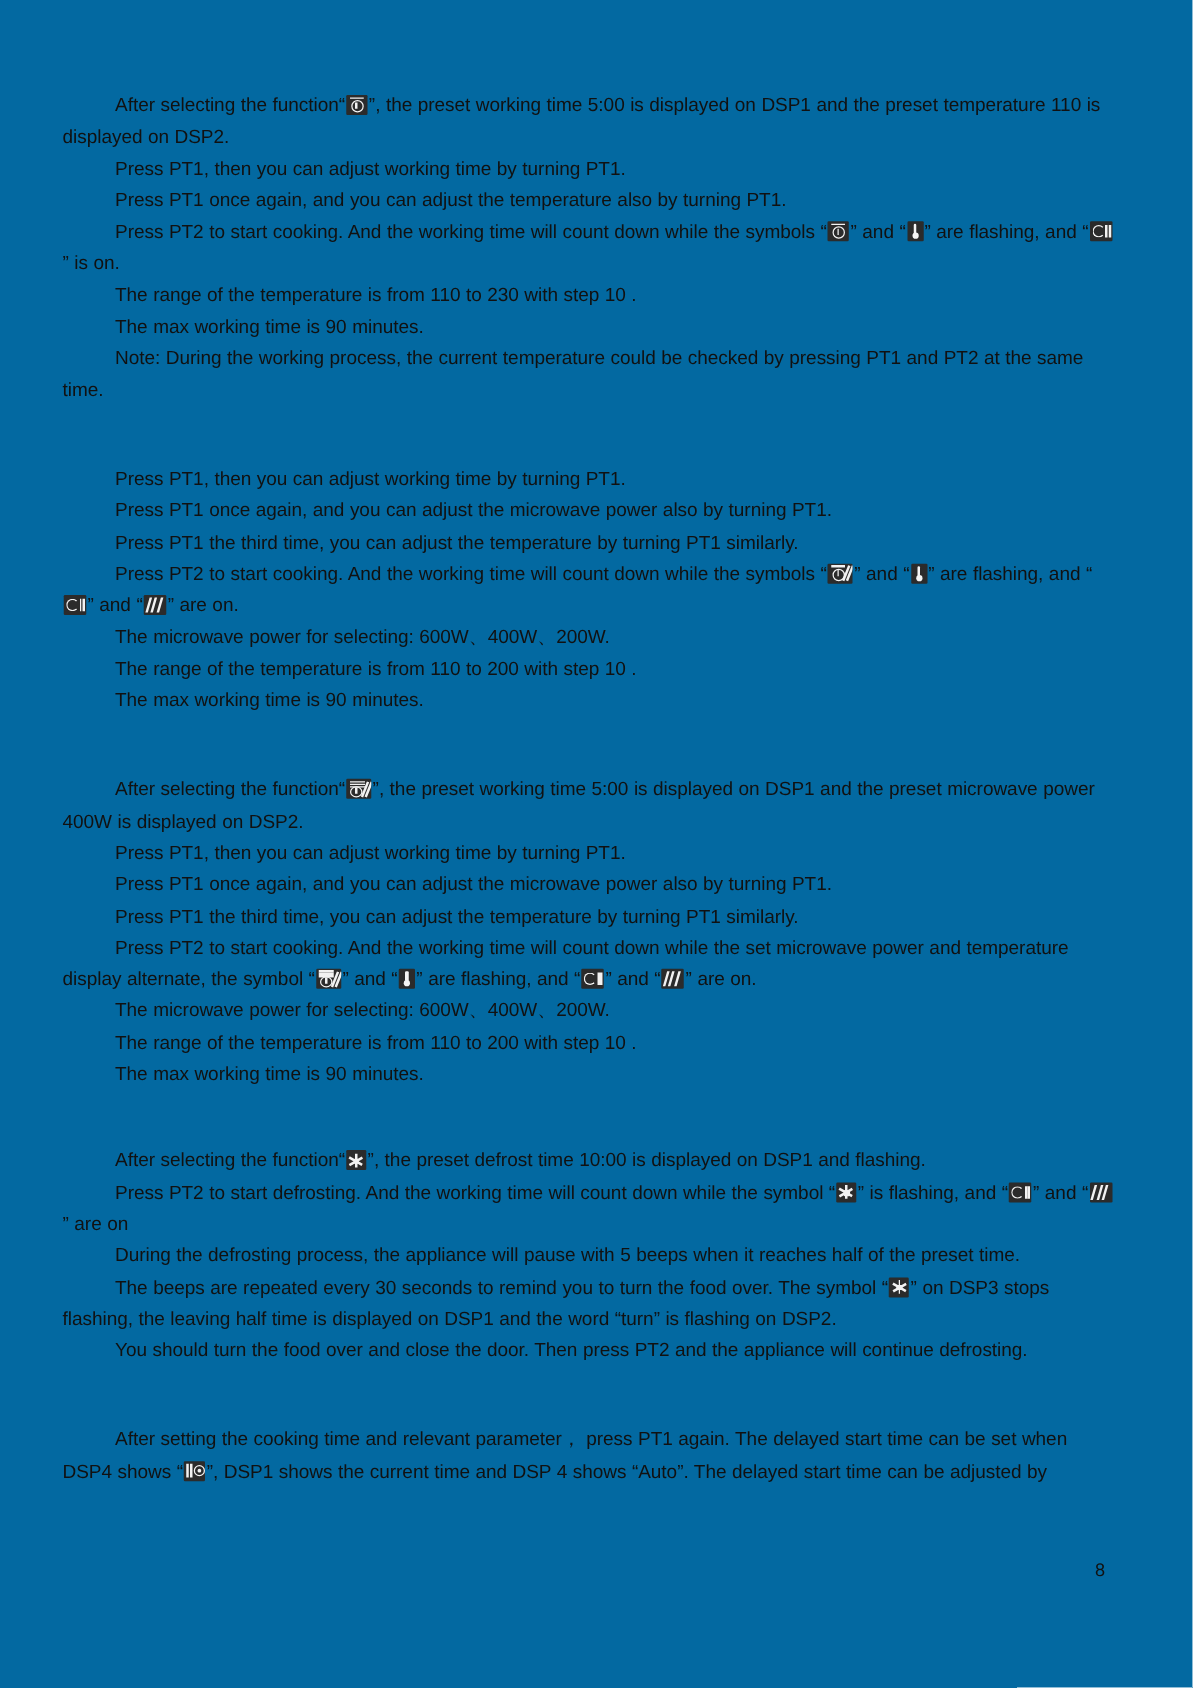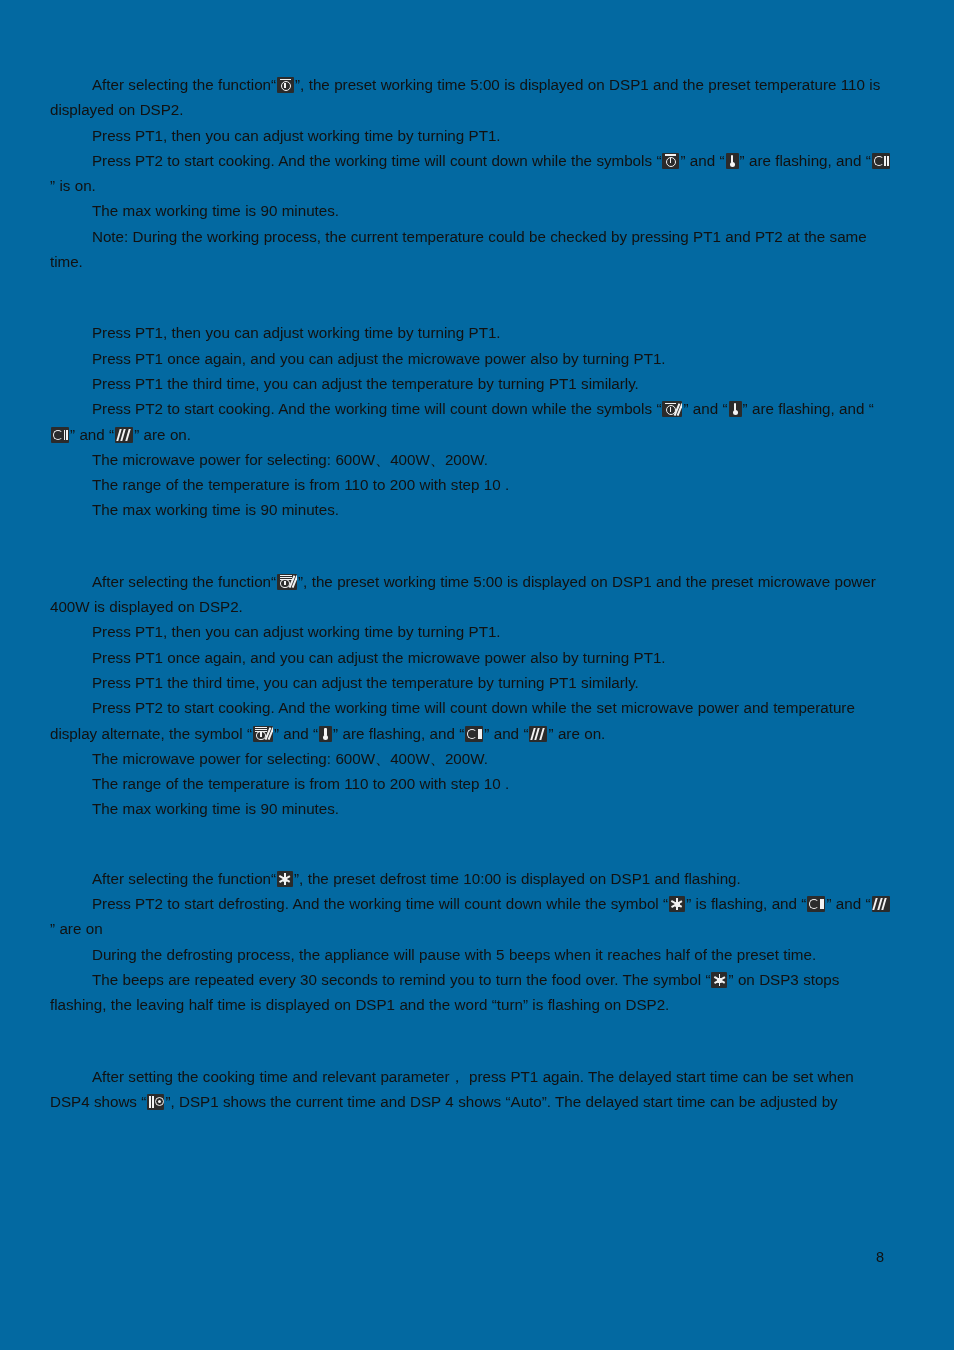--- a/index.html
+++ b/index.html
@@ -231,21 +231,23 @@
   }
 </style>
 </head>
 <body>
 
 <div class="page">
   <div class="content" id="content">
       <div class="block">
         <p class="para"><span>After selecting the function</span><span>“</span><span class="ic ic-sq ic-grill"><i class="bar"></i></span><span>”, the preset working time 5:00 is displayed on DSP1 and the preset temperature 110   is displayed on DSP2.</span></p>
         <p class="para"><span>Press PT1, then you can adjust working time by turning PT1.</span></p>
+        <p class="para"><span>Press PT1 once again, and you can adjust the temperature also by turning PT1.</span></p>
         <p class="para"><span>Press PT2 to start cooking. And the working time will count down while the symbols “</span><span class="ic ic-sq ic-grill"><i class="bar"></i></span><span>” and “</span><span class="ic ic-therm"></span><span>” are flashing, and “</span><span class="ic ic-fan"><i class="ring"></i><i class="b1"></i><i class="b2"></i></span><span>” is on.</span></p>
+        <p class="para"><span>The range of the temperature is from 110   to 230   with step 10  .</span></p>
         <p class="para"><span>The max working time is 90 minutes.</span></p>
         <p class="para"><span>Note: During the working process, the current temperature could be checked by pressing PT1 and PT2 at the same time.</span></p>
       </div>
       <div class="gap-section"></div>
       <div class="block">
         <p class="para"><span>Press PT1, then you can adjust working time by turning PT1.</span></p>
         <p class="para"><span>Press PT1 once again, and you can adjust the microwave power also by turning PT1.</span></p>
         <p class="para"><span>Press PT1 the third time, you can adjust the temperature by turning PT1 similarly.</span></p>
         <p class="para"><span>Press PT2 to start cooking. And the working time will count down while the symbols “</span><span class="ic ic-wide ic-grill"><i class="bar"></i><i class="slash1"></i><i class="slash2"></i></span><span>” and “</span><span class="ic ic-therm"></span><span>” are flashing, and “</span><span class="ic ic-fan"><i class="ring"></i><i class="b1"></i><i class="b2"></i></span><span>” and “</span><span class="ic ic-waves"><i class="w w1"></i><i class="w w2"></i><i class="w w3"></i></span><span>” are on.</span></p>
         <p class="para"><span>The microwave power for selecting: 600W、400W、200W.</span></p>
@@ -262,20 +264,21 @@
         <p class="para"><span>The microwave power for selecting: 600W、400W、200W.</span></p>
         <p class="para"><span>The range of the temperature is from 110   to 200   with step 10  .</span></p>
         <p class="para"><span>The max working time is 90 minutes.</span></p>
       </div>
       <div class="gap-section-sm"></div>
       <div class="block">
         <p class="para"><span>After selecting the function“</span><span class="ic ic-snow"><i class="s"></i><i class="s s2"></i><i class="s s3"></i><i class="c"></i></span><span>”, the preset defrost time 10:00 is displayed on DSP1 and flashing.</span></p>
         <p class="para"><span>Press PT2 to start defrosting. And the working time will count down while the symbol “</span><span class="ic ic-snow"><i class="s"></i><i class="s s2"></i><i class="s s3"></i><i class="c"></i></span><span>” is flashing, and “</span><span class="ic ic-fan"><i class="ring"></i><i class="b1"></i><i class="b2"></i></span><span>” and “</span><span class="ic ic-waves"><i class="w w1"></i><i class="w w2"></i><i class="w w3"></i></span><span>” are on</span></p>
         <p class="para"><span>During the defrosting process, the appliance will pause with 5 beeps when it reaches half of the preset time.</span></p>
         <p class="para"><span>The beeps are repeated every 30 seconds to remind you to turn the food over. The symbol “</span><span class="ic ic-snow"><i class="s"></i><i class="s s2"></i><i class="s s3"></i><i class="c"></i></span><span>” on DSP3 stops flashing, the leaving half time is displayed on DSP1 and the word “turn” is flashing on DSP2.</span></p>
+        <p class="para"><span>You should turn the food over and close the door. Then press PT2 and the appliance will continue defrosting.</span></p>
       </div>
       <div class="gap-section"></div>
       <div class="block">
         <p class="para"><span>After setting the cooking time and relevant parameter， press PT1 again. The delayed start time can be set when DSP4 shows “</span><span class="ic ic-clock"><i class="lft"></i><i class="lft2"></i><i class="dial"></i><i class="dot"></i></span><span>”, DSP1 shows the current time and DSP 4 shows “Auto”. The delayed start time can be adjusted by</span></p>
       </div>
     </div>
   <div class="pagenum">8</div>
 </div>
 
 </body></html>

